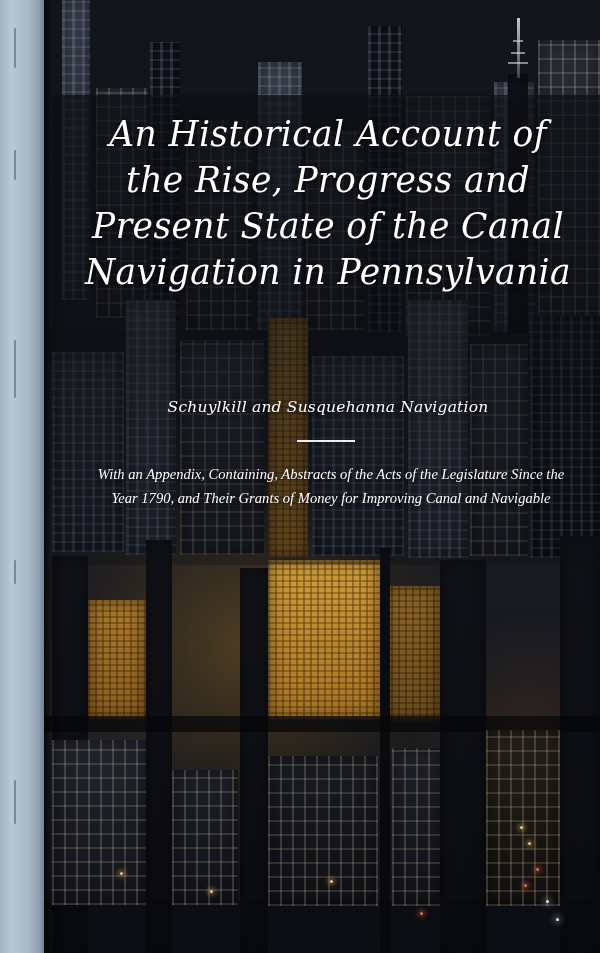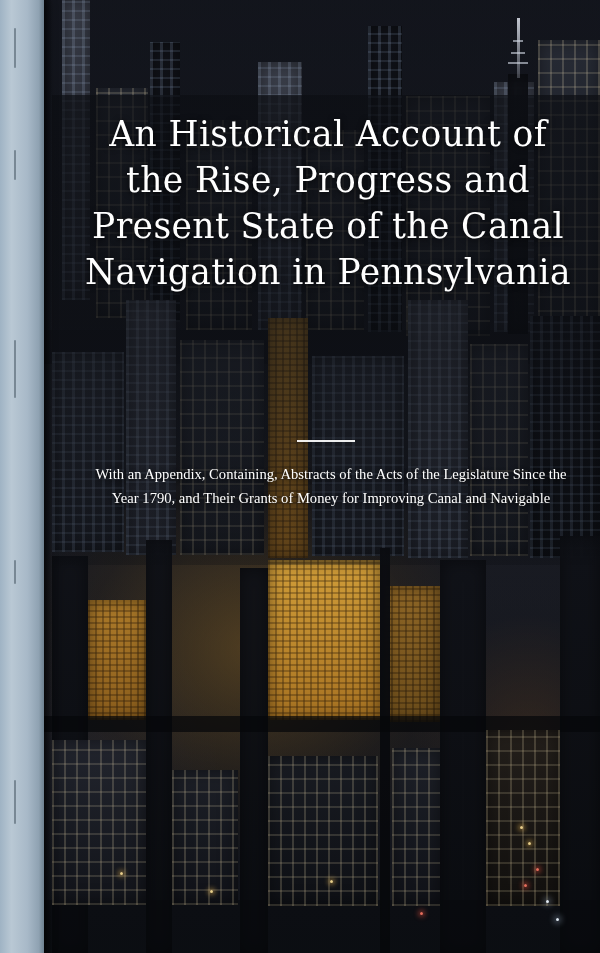--- a/index.html
+++ b/index.html
@@ -144,20 +144,21 @@
     height: 470px;
     background: linear-gradient(180deg, rgba(12,14,19,0.72) 0%, rgba(12,14,19,0.62) 55%, rgba(12,14,19,0.30) 100%);
   }
   .text-layer {
     position: absolute;
     left: 52px;
     right: 0;
     top: 0;
     bottom: 0;
     color: #ffffff;
+    font-style: italic;
   }
   .title {
     position: absolute;
     top: 112px;
     left: 30px;
     right: 26px;
     font-family: "DejaVu Serif", serif;
     font-size: 34.5px;
     line-height: 1.33;
     letter-spacing: 0.4px;
@@ -323,17 +324,18 @@
   <div class="spine"></div>
   <div class="spine-edge"></div>
   <div class="spine-marks" style="top:28px; height:40px;"></div>
   <div class="spine-marks" style="top:150px; height:30px;"></div>
   <div class="spine-marks" style="top:340px; height:58px;"></div>
   <div class="spine-marks" style="top:560px; height:24px;"></div>
   <div class="spine-marks" style="top:780px; height:44px;"></div>
 
   <div class="text-layer">
     <div class="title">An Historical Account of the Rise, Progress and Present State of the Canal Navigation in Pennsylvania</div>
+    <div class="author">Schuylkill and Susquehanna Navigation</div>
     <div class="rule"></div>
     <div class="subtitle">With an Appendix, Containing, Abstracts of the Acts of the Legislature Since the Year 1790, and Their Grants of Money for Improving Canal and Navigable</div>
   </div>
 
 </div>
 
 </body></html>

